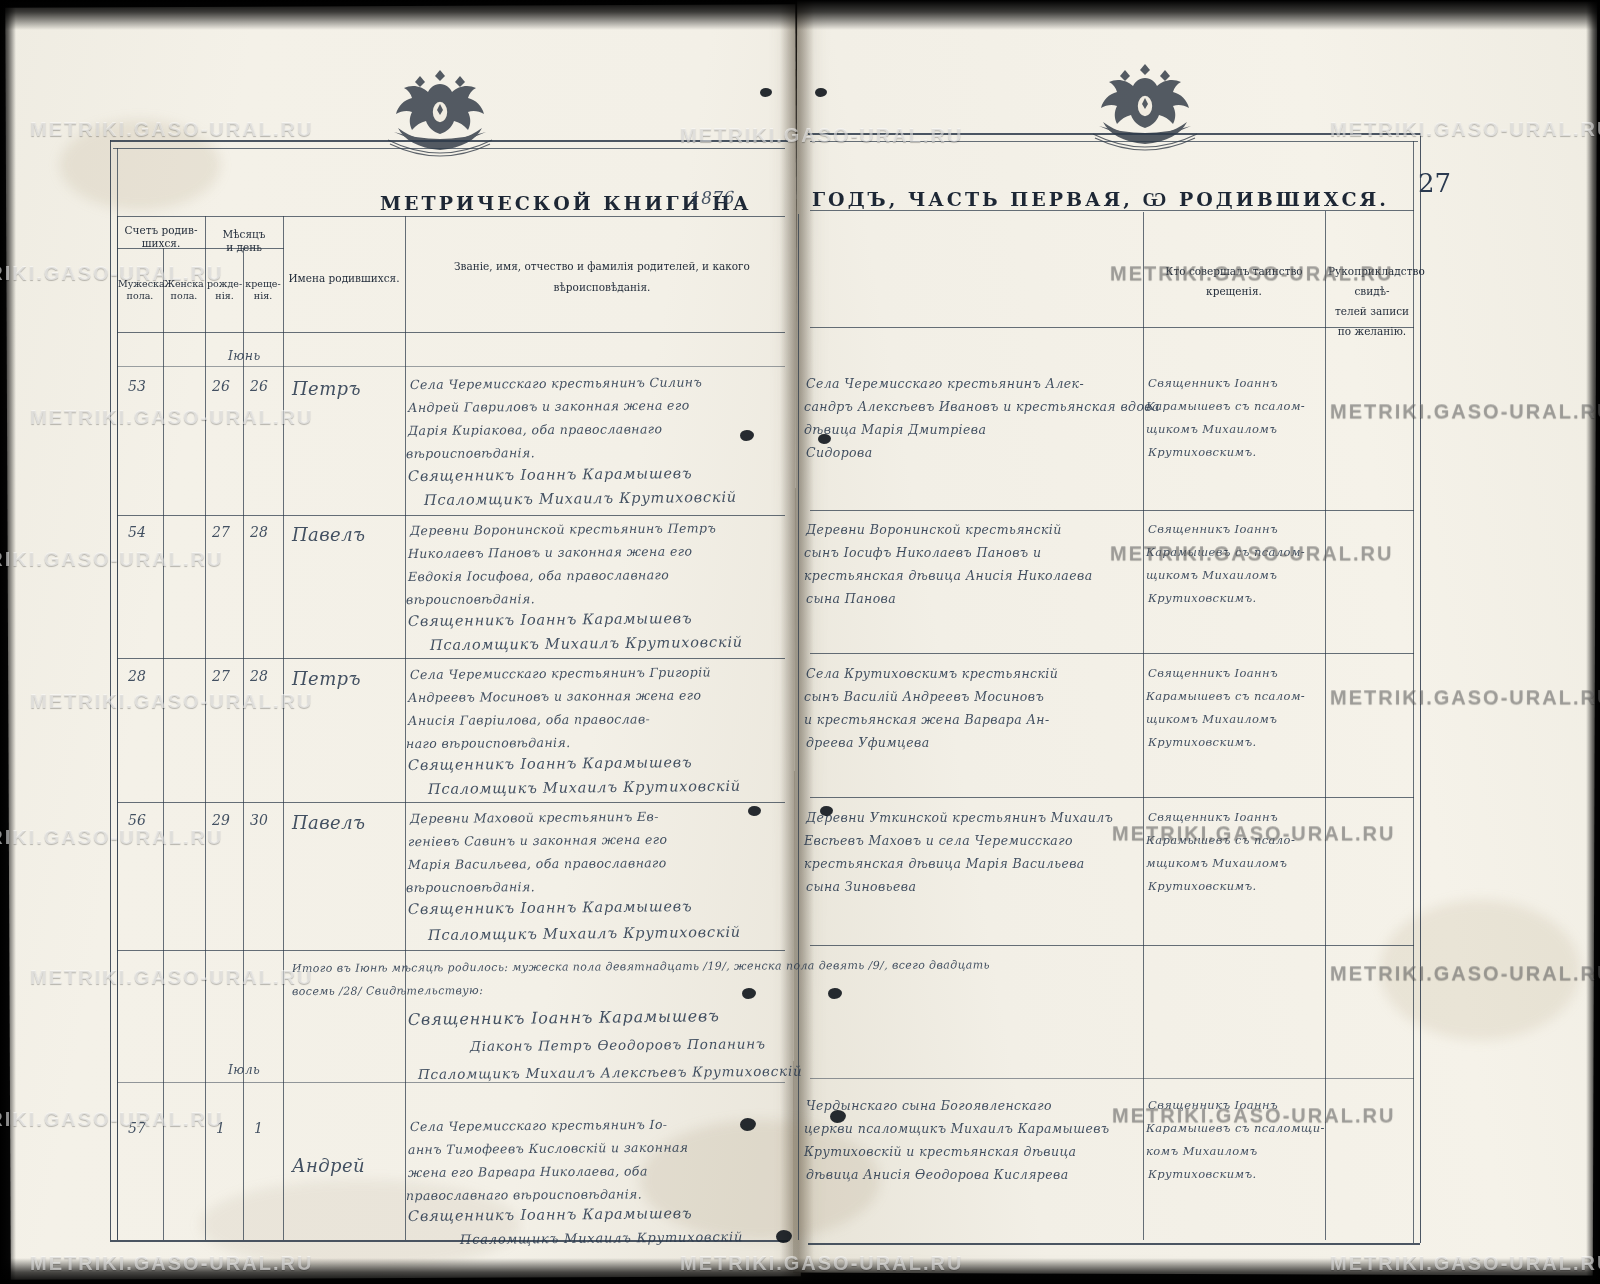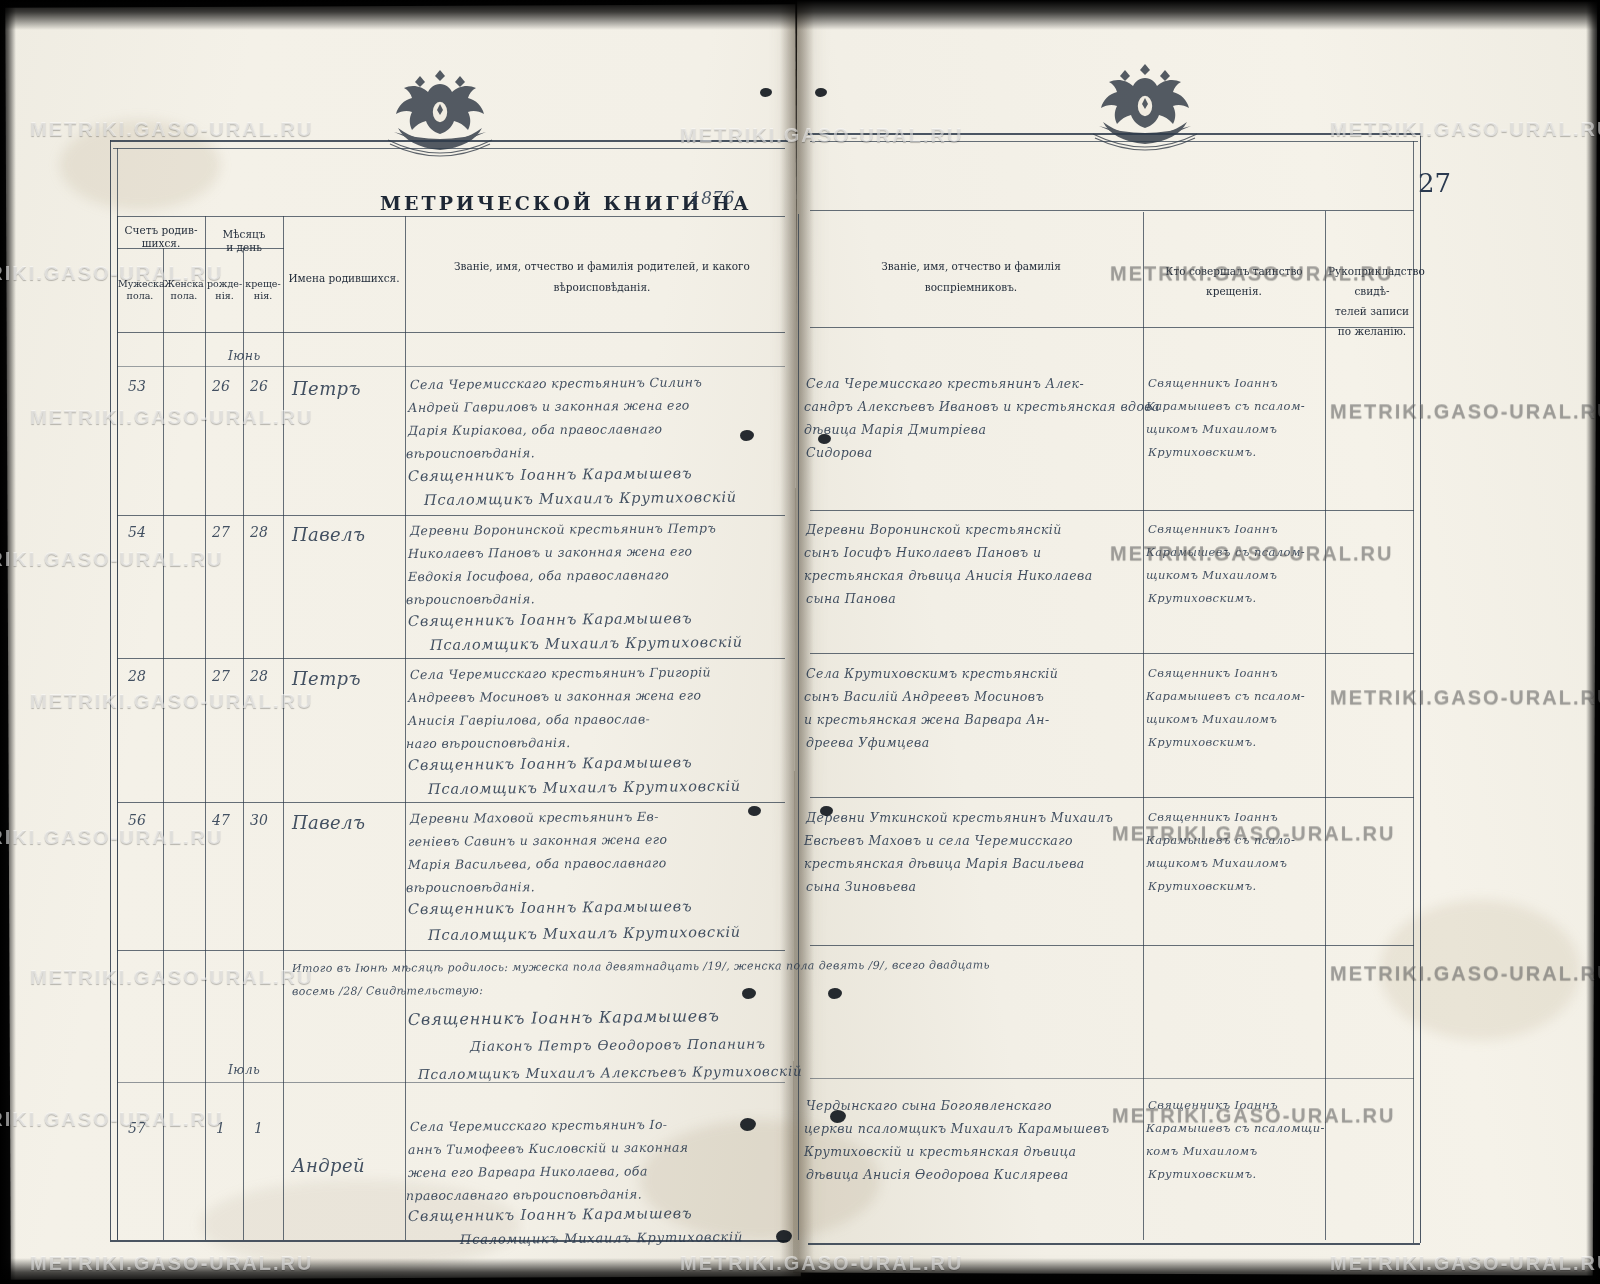--- a/index.html
+++ b/index.html
@@ -237,20 +237,21 @@
 
   <div class="rule v thick" style="left:110px;top:140px;height:1100px;"></div>
   <div class="rule v" style="left:117px;top:148px;height:1092px;"></div>
   <div class="rule v thick" style="left:1420px;top:133px;height:1110px;"></div>
   <div class="rule v" style="left:1413px;top:141px;height:1102px;"></div>
 
   <div class="folio" style="left:1418px;top:168px;">27</div>
 
   <div class="printed title-main" style="left:380px;top:192px;">МЕТРИЧЕСКОЙ КНИГИ НА</div>
   <div class="hand big" style="left:690px;top:188px; transform: rotate(-1deg);">1876</div>
+  <div class="printed title-main" style="left:812px;top:188px;">ГОДЪ, ЧАСТЬ ПЕРВАЯ, Ѡ РОДИВШИХСЯ.</div>
 
   <div class="rule h" style="left:117px;top:216px;width:668px;"></div>
   <div class="rule h" style="left:810px;top:210px;width:604px;"></div>
 
   <div class="rule v" style="left:117px;top:216px;height:1024px;"></div>
   <div class="rule v" style="left:163px;top:248px;height:992px;"></div>
   <div class="rule v" style="left:205px;top:216px;height:1024px;"></div>
   <div class="rule v" style="left:243px;top:248px;height:992px;"></div>
   <div class="rule v" style="left:283px;top:216px;height:1024px;"></div>
   <div class="rule v" style="left:405px;top:216px;height:1024px;"></div>
@@ -285,24 +286,20 @@
   <div class="colhead" style="left:244px;top:278px;width:38px;font-size:9.5px;">
     <span style="white-space:pre-line;">креще-
 нiя.</span>
   </div>
   <div class="colhead" style="left:284px;top:272px;width:120px;">
     <span>Имена родившихся.</span>
   </div>
   <div class="colhead" style="left:408px;top:256px;width:388px;">
     <span style="white-space:pre-line;line-height:2.0;">Званiе, имя, отчество и фамилiя родителей, и какого
 вѣроисповѣданiя.</span>
-  </div>
-  <div class="colhead" style="left:802px;top:256px;width:338px;">
-    <span style="white-space:pre-line;line-height:2.0;">Званiе, имя, отчество и фамилiя
-воспрiемниковъ.</span>
   </div>
   <div class="colhead" style="left:1146px;top:262px;width:176px;">
     <span style="white-space:pre-line;line-height:1.9;">Кто совершалъ таинство
 крещенiя.</span>
   </div>
   <div class="colhead" style="left:1328px;top:262px;width:88px;">
     <span style="white-space:pre-line;line-height:1.9;">Рукоприкладство свидѣ-
 телей записи по желанiю.</span>
   </div>
 
@@ -387,21 +384,21 @@
   <div class="hand" style="left:804px;top:689px;">сынъ Василiй Андреевъ Мосиновъ</div>
   <div class="hand" style="left:804px;top:712px;">и крестьянская жена Варвара Ан-</div>
   <div class="hand" style="left:806px;top:735px;">дреева Уфимцева</div>
 
   <div class="hand sm" style="left:1148px;top:666px;">Священникъ Iоаннъ</div>
   <div class="hand sm" style="left:1146px;top:689px;">Карамышевъ съ псалом-</div>
   <div class="hand sm" style="left:1146px;top:712px;">щикомъ Михаиломъ</div>
   <div class="hand sm" style="left:1148px;top:735px;">Крутиховскимъ.</div>
 
   <div class="hand num" style="left:128px;top:812px;">56</div>
-  <div class="hand num" style="left:212px;top:812px;">47</div>
+  <div class="hand num" style="left:212px;top:812px;">29</div>
   <div class="hand num" style="left:250px;top:812px;text-align:right;">30</div>
   <div class="hand name" style="left:292px;top:812px;">Павелъ</div>
 
   <div class="hand" style="left:410px;top:811px; transform:rotate(-.5deg);">Деревни Маховой крестьянинъ Ев-</div>
   <div class="hand" style="left:408px;top:834px; transform:rotate(-.5deg);">генiевъ Савинъ и законная жена его</div>
   <div class="hand" style="left:408px;top:857px; transform:rotate(-.4deg);">Марiя Васильева, оба православнаго</div>
   <div class="hand" style="left:406px;top:880px; transform:rotate(-.4deg);">вѣроисповѣданiя.</div>
   <div class="hand sig" style="left:408px;top:901px; transform:rotate(-.6deg);">Священникъ Iоаннъ Карамышевъ</div>
   <div class="hand sig" style="left:428px;top:927px; transform:rotate(-.6deg);">Псаломщикъ Михаилъ Крутиховскiй</div>
 

